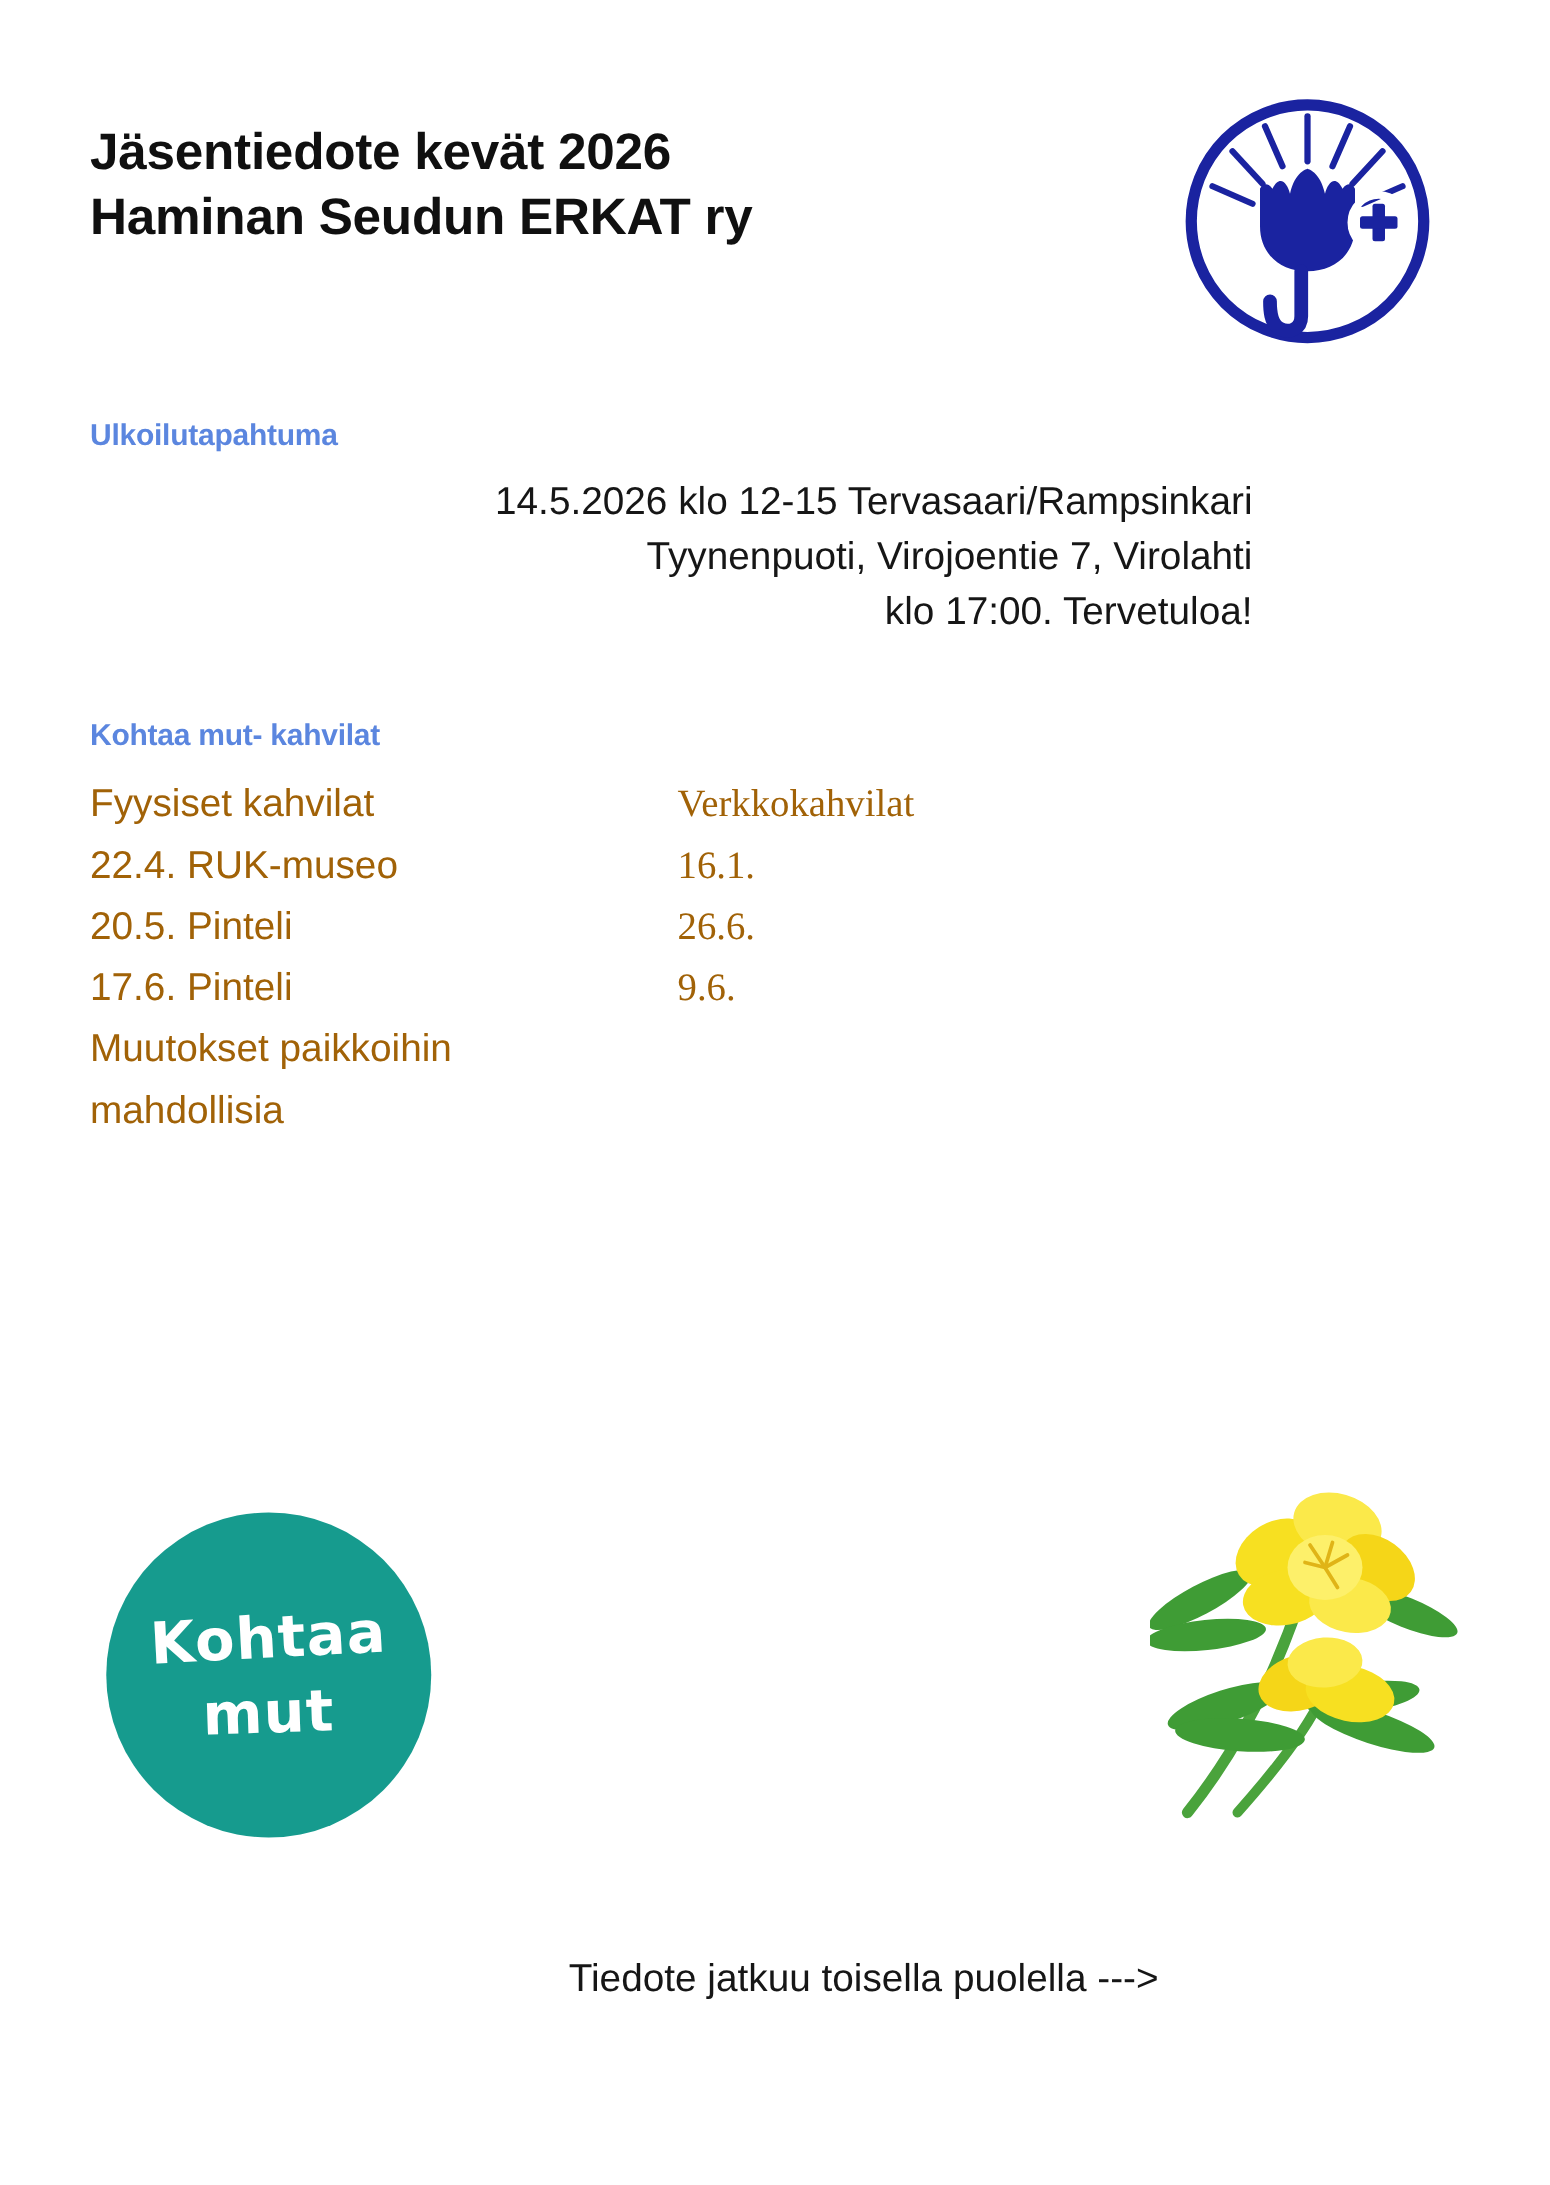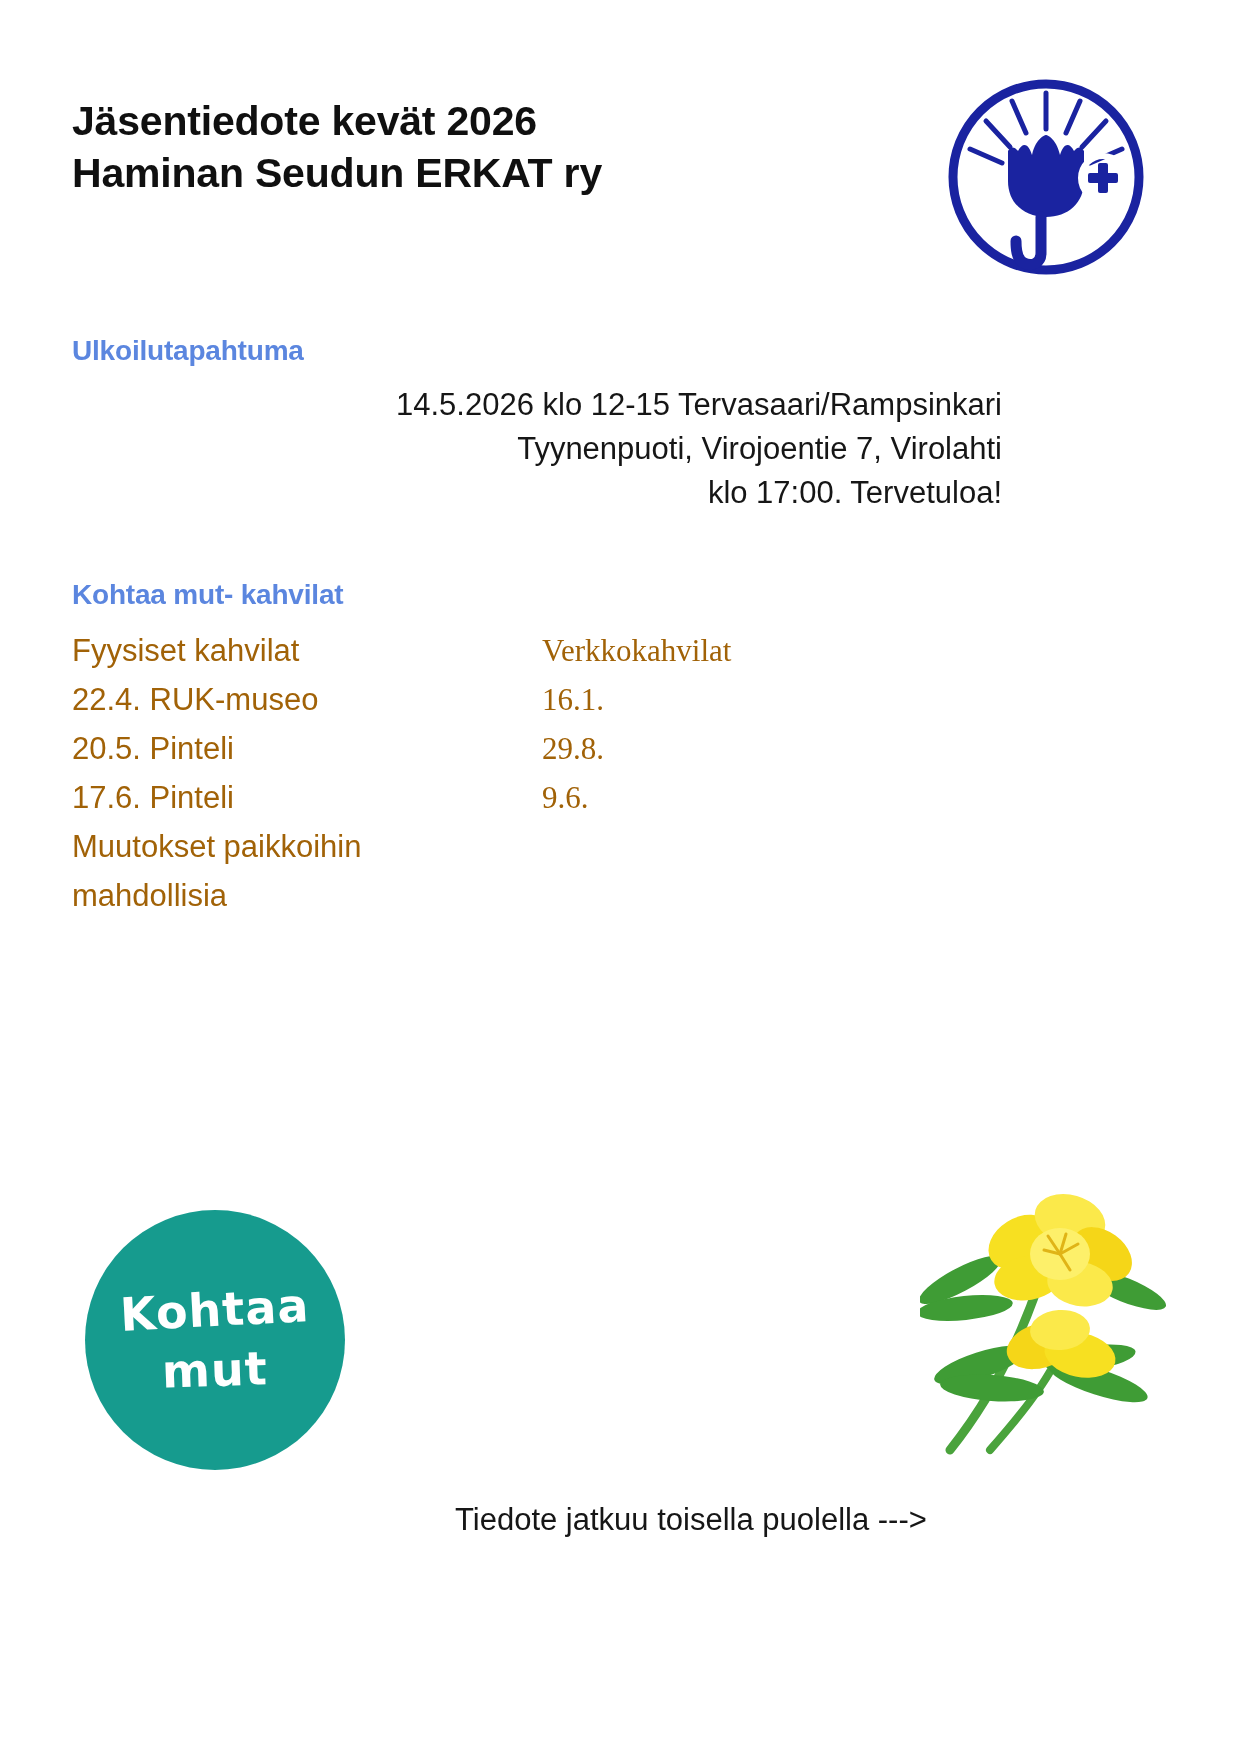--- a/index.html
+++ b/index.html
@@ -40,21 +40,21 @@
   .logo {
     position: absolute;
     right: -6px;
     top: -18px;
     width: 200px;
     height: 200px;
   }
   
   .section-heading {
     color: #5b86df;
-    font-size: 28px;
+    font-size: 24px;
     font-weight: bold;
     margin: 30px 0 16px 0;
     letter-spacing: -0.2px;
   }
   .body-text {
     font-size: 31px;
     line-height: 1.42;
     color: #161616;
     max-width: 930px;
     margin: 0;
@@ -114,21 +114,21 @@
     right: 70px;
     top: 1150px;
     width: 250px;
     height: 310px;
   }
 
   
   .footer-note {
     position: absolute;
     left: 455px;
-    top: 1502px;
+    top: 1565px;
     font-size: 31px;
     color: #161616;
   }
 </style>
 </head>
 <body>
 
 <div class="page">
 
   <div class="header">
@@ -177,21 +177,21 @@
       <div class="cell">Fyysiset kahvilat</div>
       <div class="cell">22.4. RUK-museo</div>
       <div class="cell">20.5. Pinteli</div>
       <div class="cell">17.6. Pinteli</div>
       <div class="cell">Muutokset paikkoihin
 mahdollisia</div>
     </div>
     <div class="col-right">
       <div class="cell">Verkkokahvilat</div>
       <div class="cell">16.1.</div>
-      <div class="cell">29.8.</div>
+      <div class="cell">26.6.</div>
       <div class="cell">9.6.</div>
     </div>
   </div>
 
   <div class="badge">
     <div class="badge-line1">Kohtaa</div>
     <div class="badge-line2">mut</div>
   </div>
 
   <svg class="flower" viewBox="0 0 250 310" aria-hidden="true">

